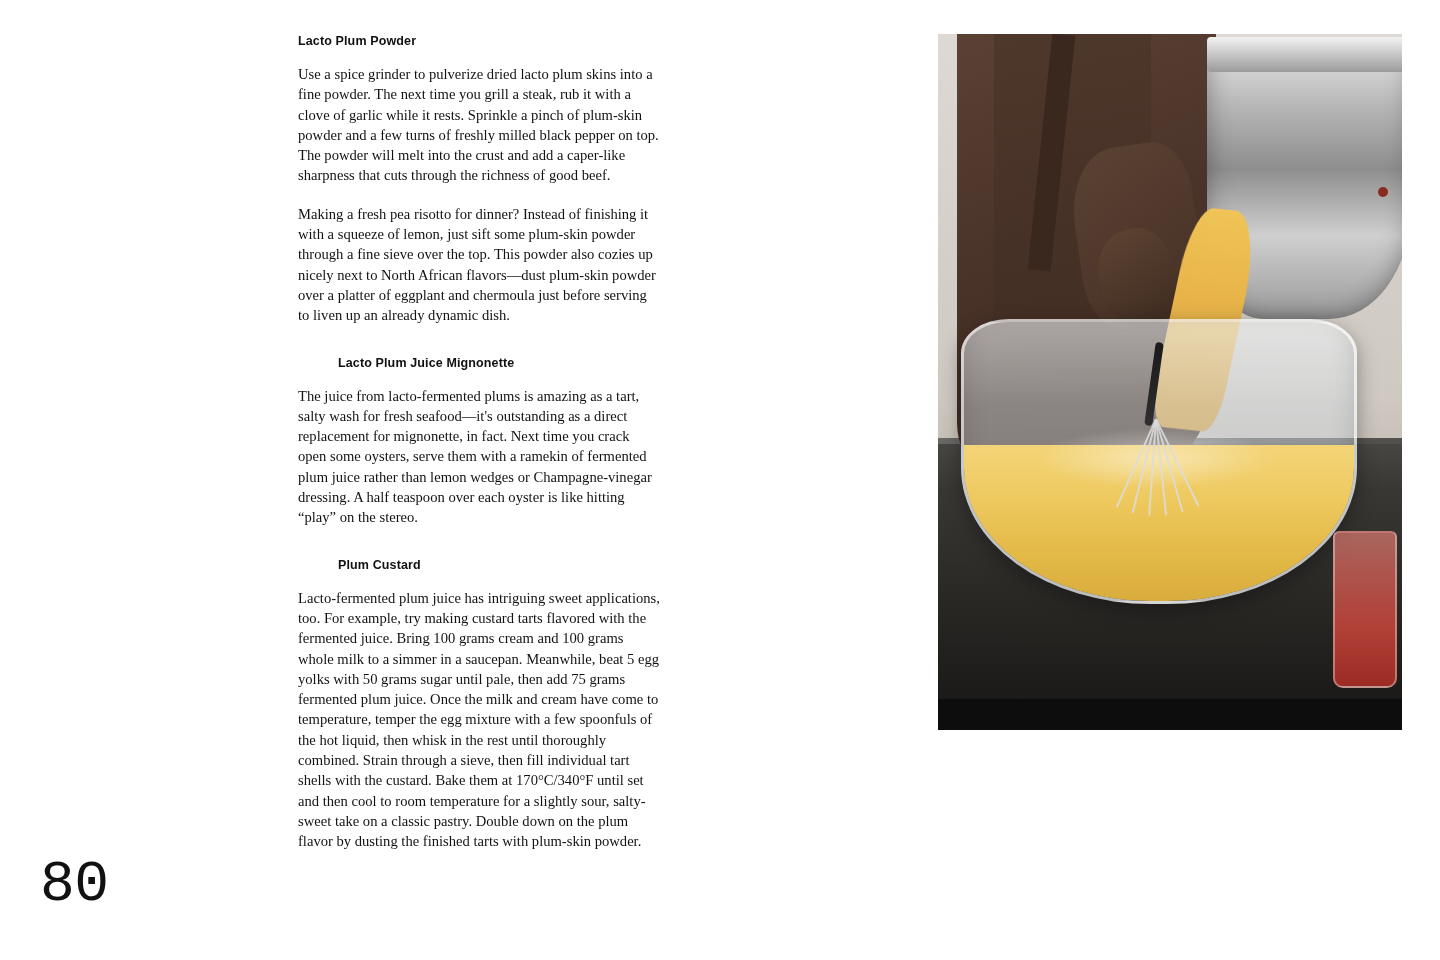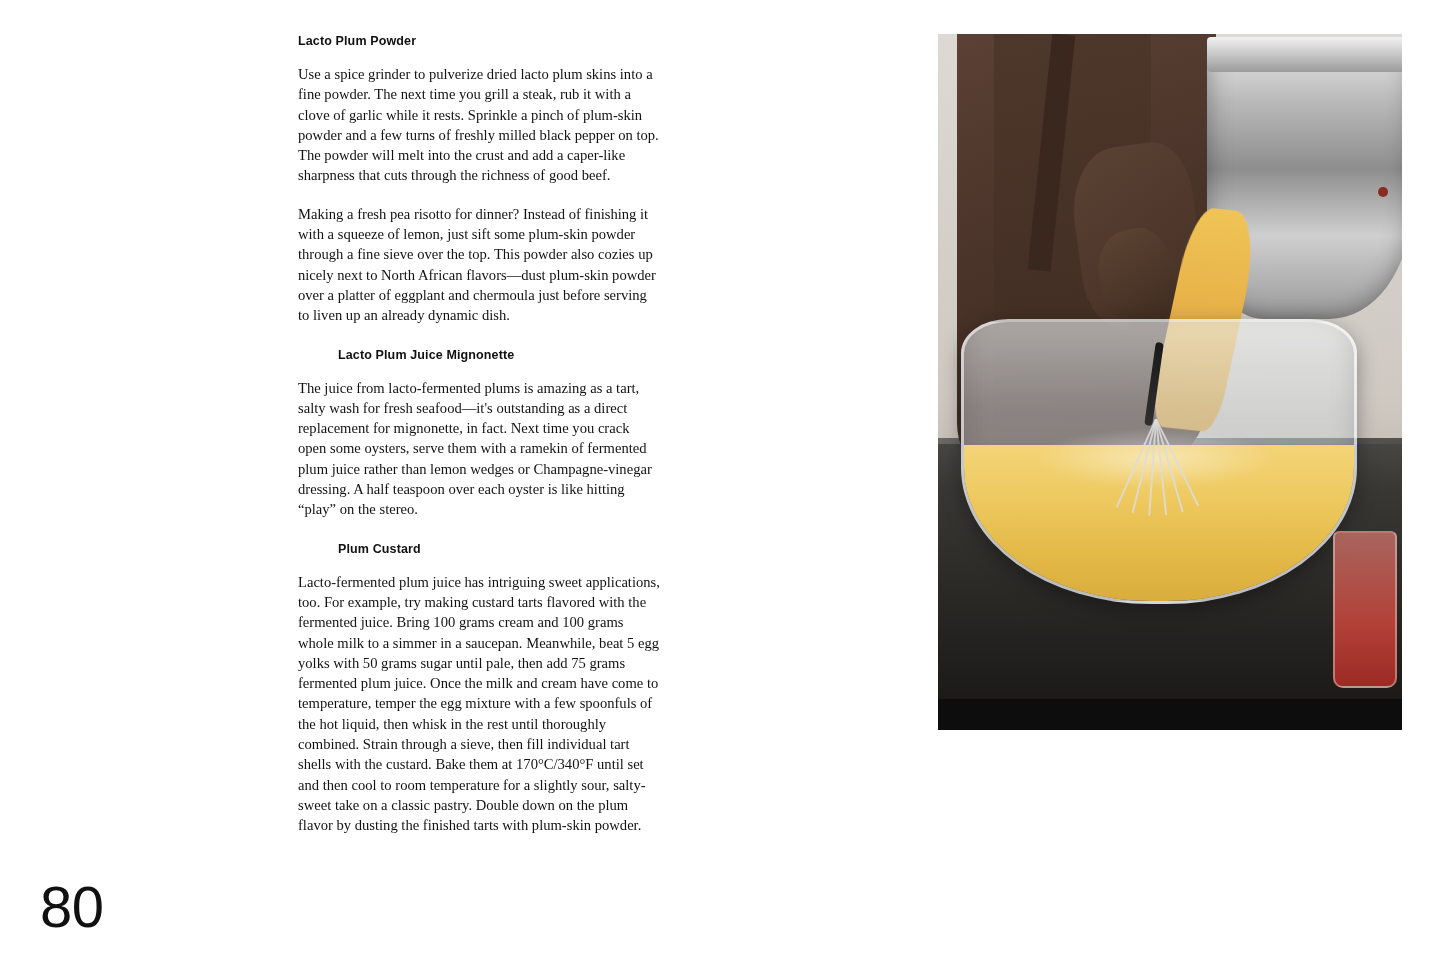--- a/index.html
+++ b/index.html
@@ -29,39 +29,38 @@
     width: 370px;
   }
   .heading {
     font-family: "Liberation Sans", sans-serif;
     font-size: 12.5px;
     font-weight: bold;
     letter-spacing: 0.01em;
     color: #111;
     margin: 0 0 16px 0;
   }
-  .heading.spaced { margin-top: 22px; padding-left: 40px; }
+  .heading.spaced { margin-top: 30px; padding-left: 40px; }
   .para {
     font-family: "Liberation Serif", serif;
     font-size: 14.6px;
     line-height: 20.3px;
     margin: 0 8px 18px 0;
     color: #121212;
     text-align: left;
   }
   .para.last { margin-bottom: 0; }
 
   .folio {
     position: absolute;
-    font-family: Liberation Sans, sans-serif;
+    font-family: Liberation Mono, monospace;
     font-size: 58px;
     font-weight: 300;
     color: #111;
     letter-spacing: -0.01em;
-    margin-top: 21px;
   }
   .folio-left { left: 40px; top: 852px; }
 
   
   .page-right {
     position: absolute;
     left: 720px; top: 0;
     width: 720px; height: 960px;
   }
   .photo {

